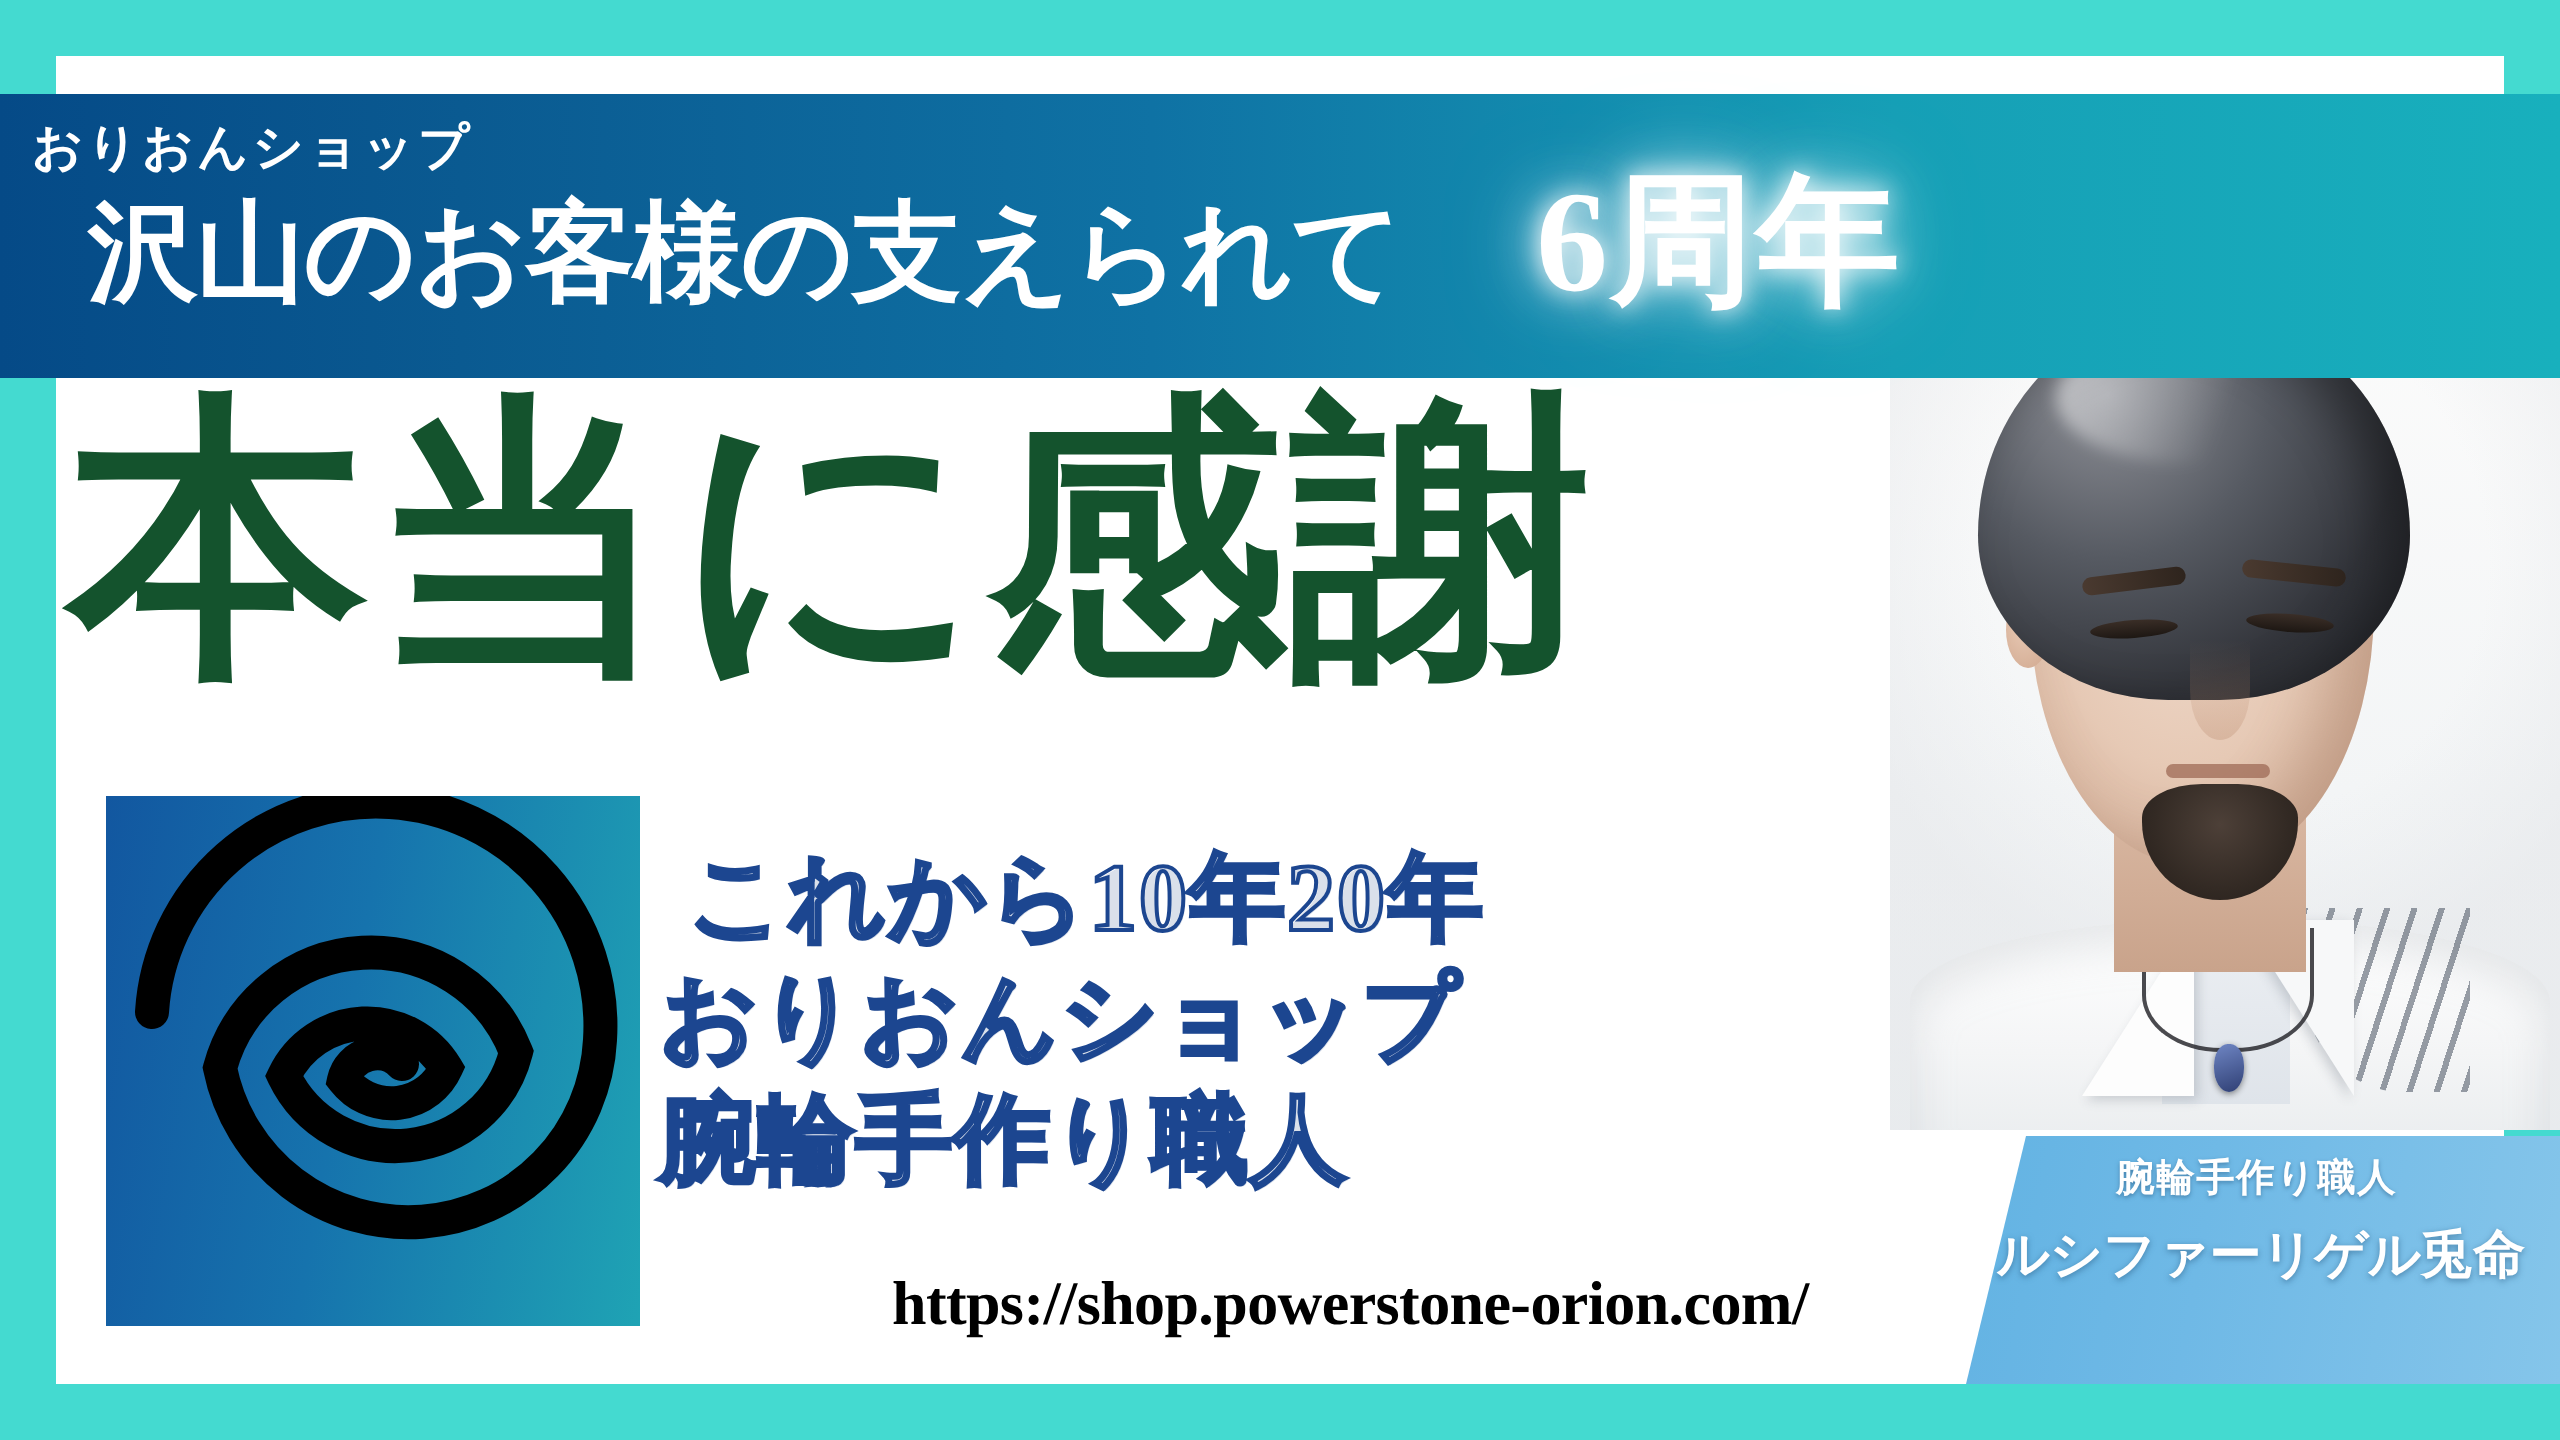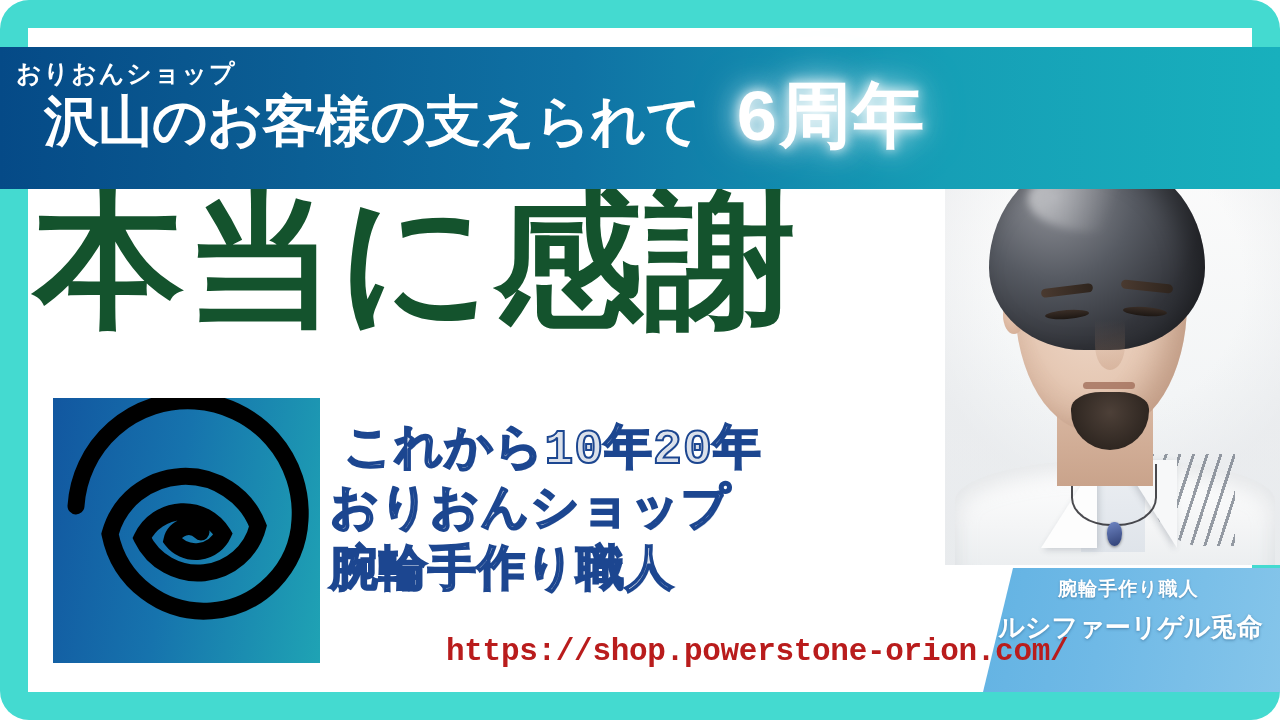--- a/index.html
+++ b/index.html
@@ -9,22 +9,21 @@
     background: #ffffff;
   }
   * { box-sizing: border-box; }
 
   .canvas {
     position: relative;
     width: 1280px;
     height: 720px;
     overflow: hidden;
     background: #44dad0;           
-    font-family: Liberation Mono, monospace;
-    border-radius: 29px;
+    font-family: Liberation Serif, serif;
   }
 
   
   .inner-panel {
     position: absolute;
     left: 28px;
     top: 28px;
     width: 1224px;
     height: 664px;
     background: #ffffff;
@@ -57,20 +56,21 @@
     white-space: nowrap;
   }
 
   .headline-row {
     position: absolute;
     left: 44px;
     top: 38px;
     display: flex;
     align-items: baseline;
     white-space: nowrap;
+    gap: 33px;
   }
   .headline-main {
     color: #ffffff;
     font-size: 55px;
     font-weight: 700;
     letter-spacing: -1px;
     line-height: 1;
   }
   .headline-accent {
     color: #ffffff;
@@ -299,21 +299,21 @@
   }
   .msg-line.indent-1 { margin-left: 14px; }
   .msg-line.indent-2 { margin-left: 0px; }
   .msg-line.indent-3 { margin-left: 0px; }
 
   
   .url-text {
     position: absolute;
     left: 446px;
     top: 634px;
-    color: #b91c1c;
+    color: #000000;
     font-size: 31px;
     font-weight: 700;
     letter-spacing: -0.3px;
     white-space: nowrap;
     z-index: 7;
   }
 </style>
 </head>
 <body>
 

